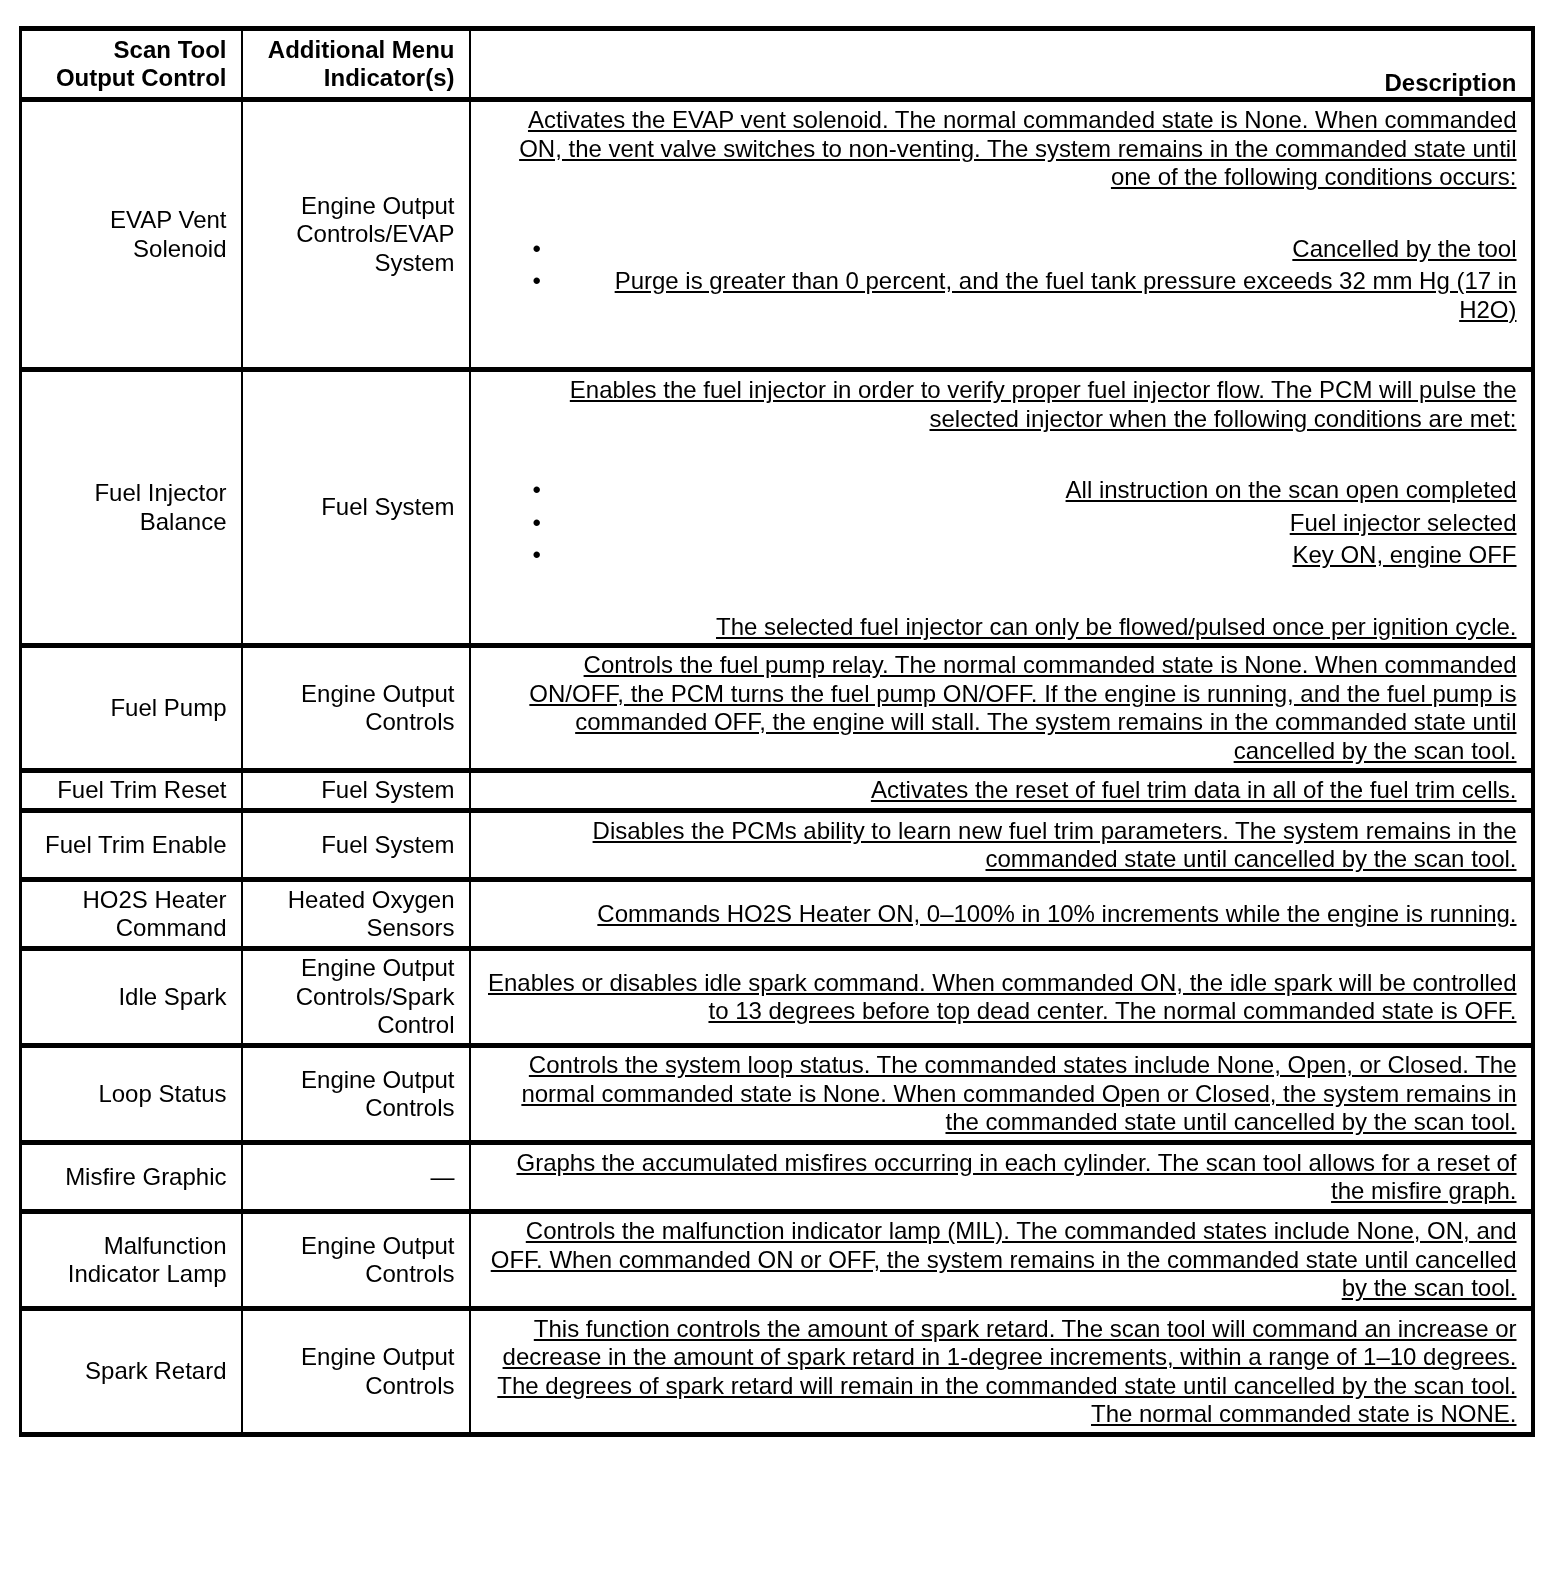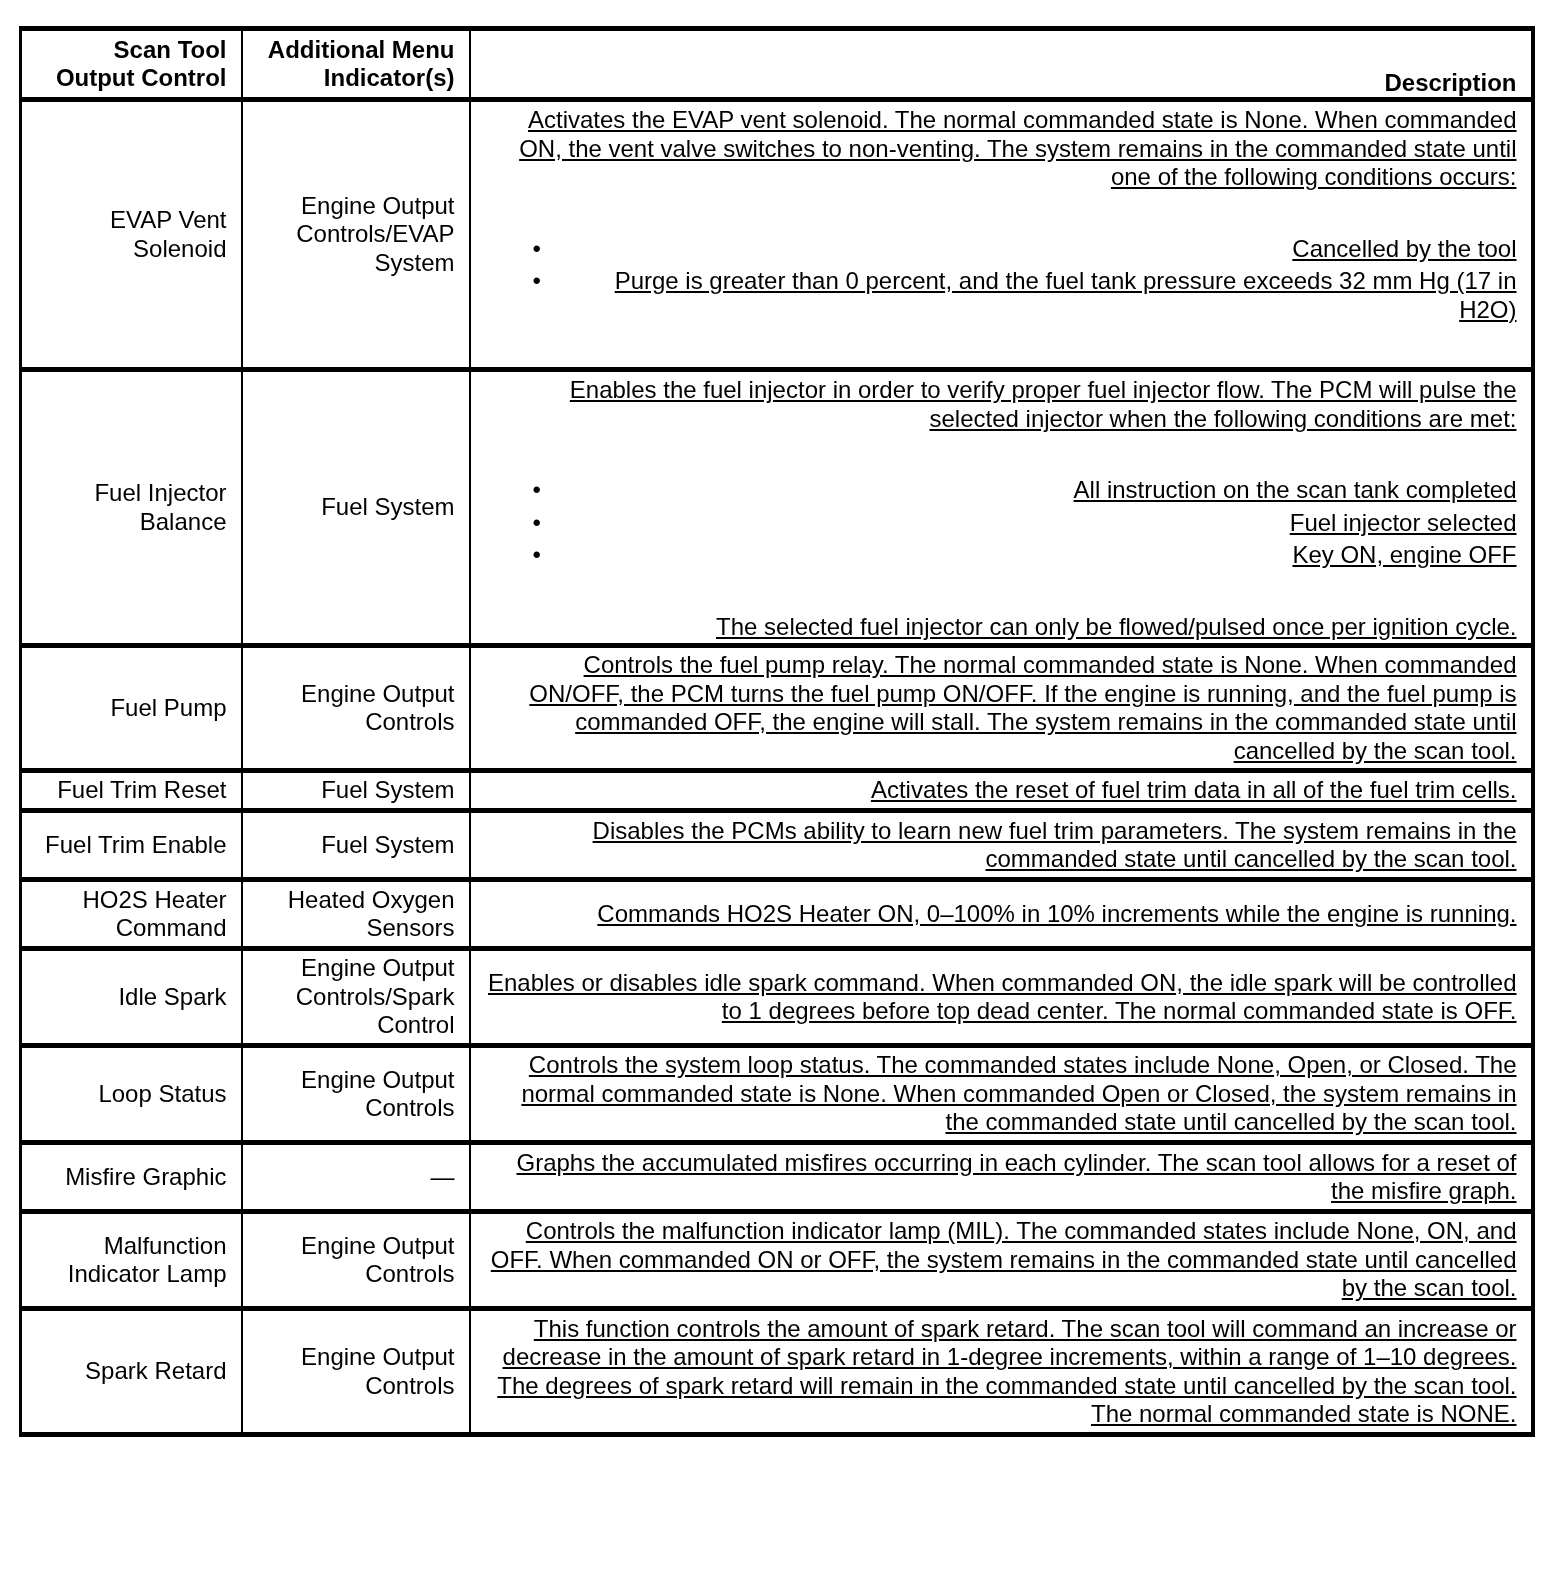--- a/index.html
+++ b/index.html
@@ -55,21 +55,21 @@
       </td>
     </tr>
 
     <tr style="height:276px">
       <td class="c1">Fuel Injector Balance</td>
       <td class="c2">Fuel System</td>
       <td class="c3 top" style="padding-top:4px">
         <div>Enables the fuel injector in order to verify proper fuel injector flow. The PCM will pulse the selected injector when the following conditions are met:</div>
         <div class="gap"></div>
         <ul class="bl">
-          <li><span class="bullet">•</span><span>All instruction on the scan tank completed</span></li>
+          <li><span class="bullet">•</span><span>All instruction on the scan open completed</span></li>
           <li style="margin-top:4px"><span class="bullet">•</span><span>Fuel injector selected</span></li>
           <li style="margin-top:4px"><span class="bullet">•</span><span>Key ON, engine OFF</span></li>
         </ul>
         <div class="gap"></div>
         <div>The selected fuel injector can only be flowed/pulsed once per ignition cycle.</div>
       </td>
     </tr>
 
     <tr style="height:125px">
       <td class="c1">Fuel Pump</td>
@@ -91,21 +91,21 @@
 
     <tr style="height:69px">
       <td class="c1">HO2S Heater Command</td>
       <td class="c2">Heated Oxygen Sensors</td>
       <td class="c3">Commands HO2S Heater ON, 0–100% in 10% increments while the engine is running.</td>
     </tr>
 
     <tr style="height:97px">
       <td class="c1">Idle Spark</td>
       <td class="c2">Engine Output Controls/Spark Control</td>
-      <td class="c3">Enables or disables idle spark command. When commanded ON, the idle spark will be controlled to 1 degrees before top dead center. The normal commanded state is OFF.</td>
+      <td class="c3">Enables or disables idle spark command. When commanded ON, the idle spark will be controlled to 13 degrees before top dead center. The normal commanded state is OFF.</td>
     </tr>
 
     <tr style="height:97px">
       <td class="c1">Loop Status</td>
       <td class="c2">Engine Output Controls</td>
       <td class="c3">Controls the system loop status. The commanded states include None, Open, or Closed. The normal commanded state is None. When commanded Open or Closed, the system remains in the commanded state until cancelled by the scan tool.</td>
     </tr>
 
     <tr style="height:69px">
       <td class="c1">Misfire Graphic</td>

